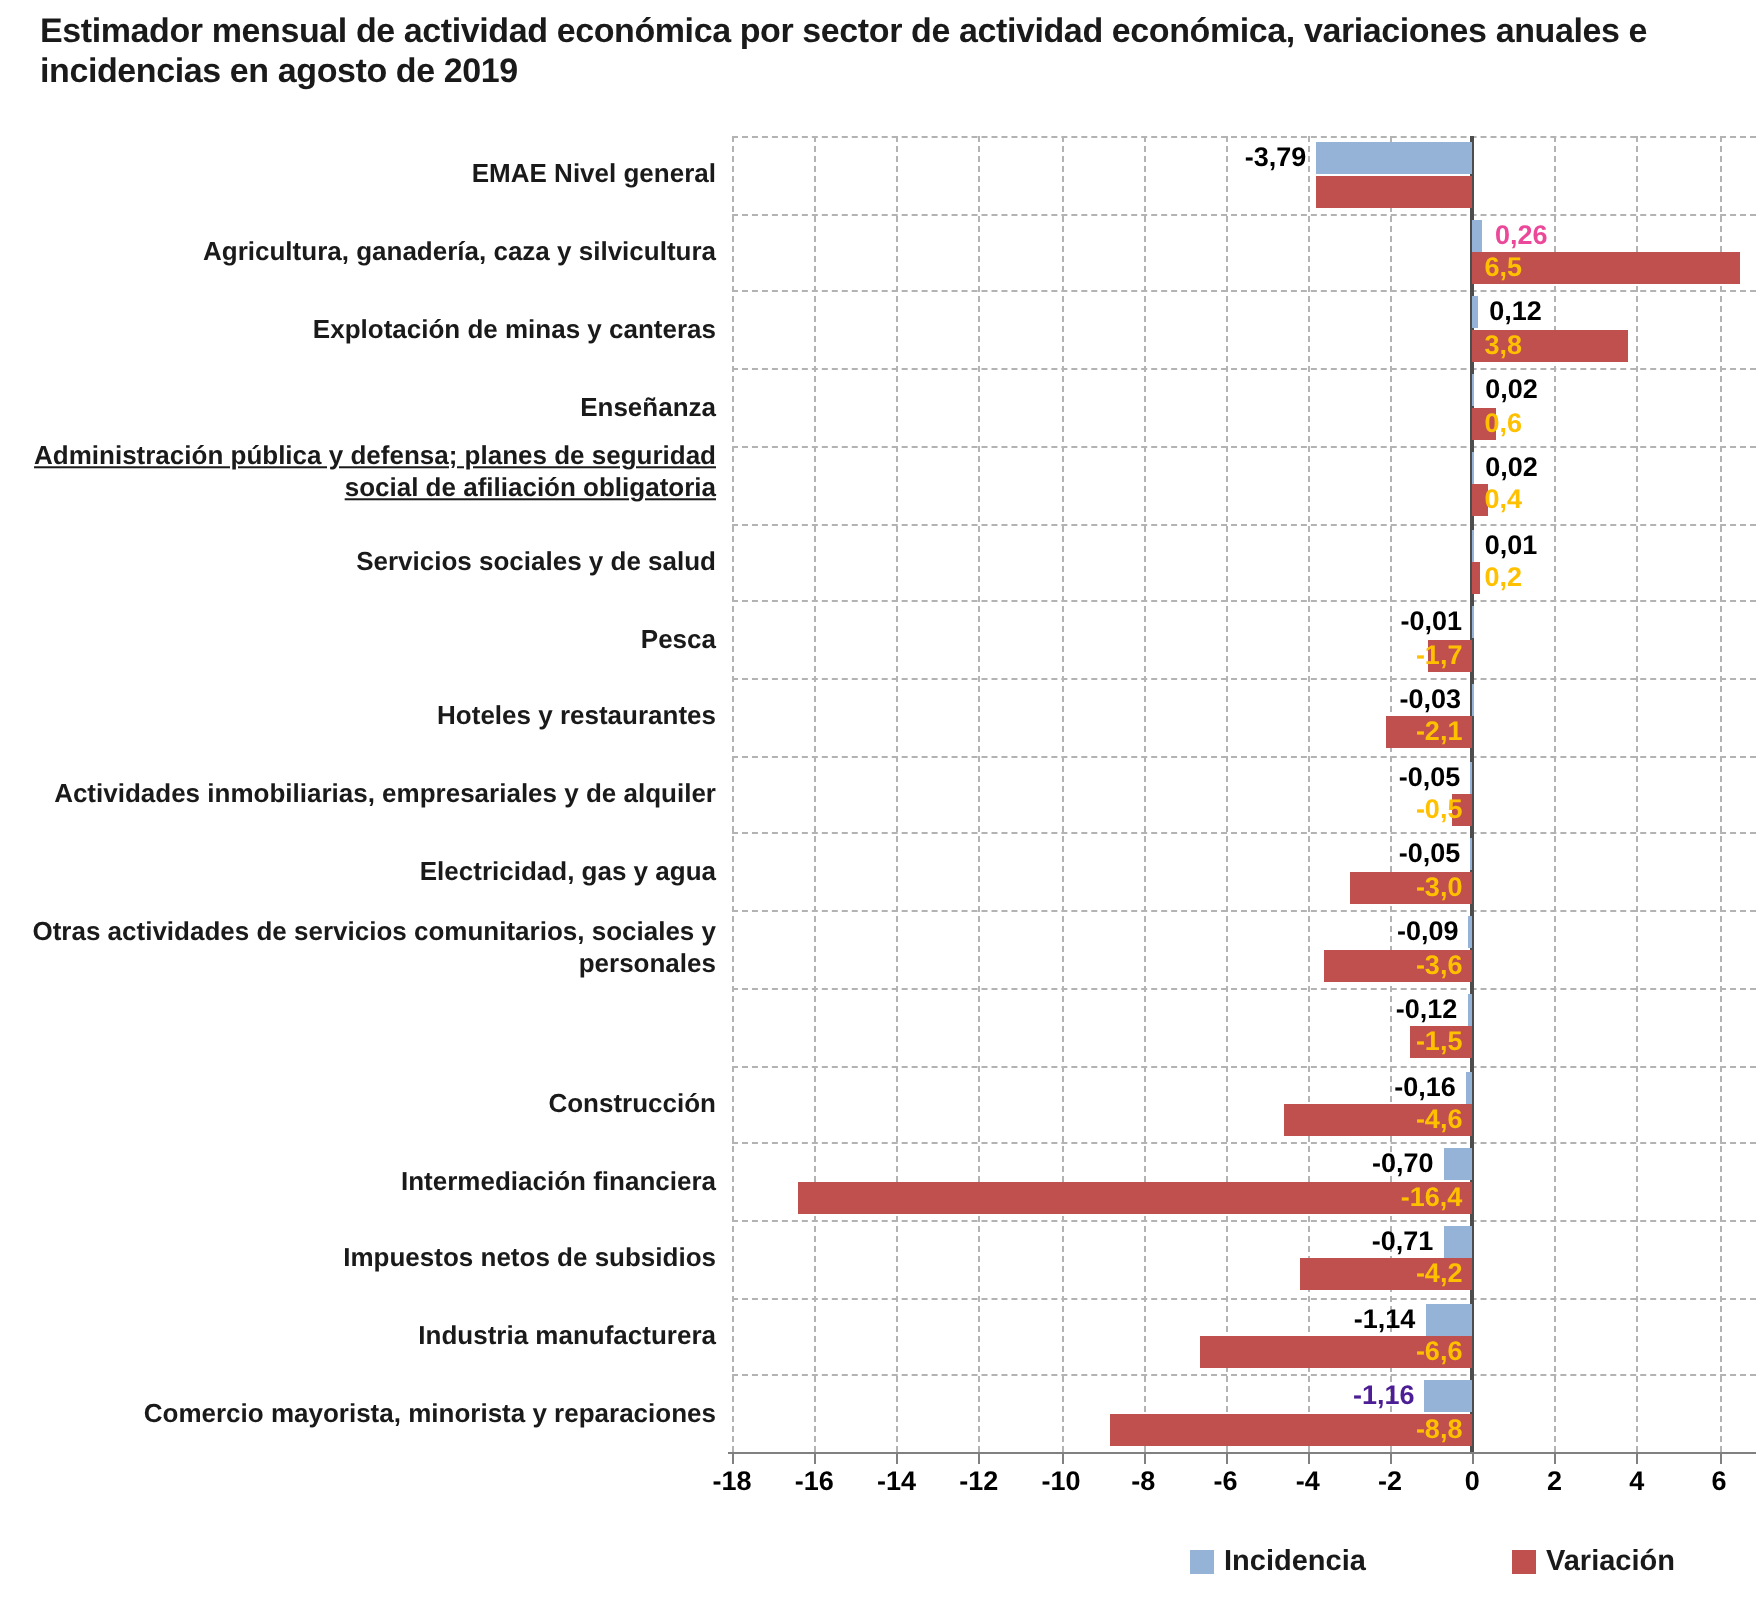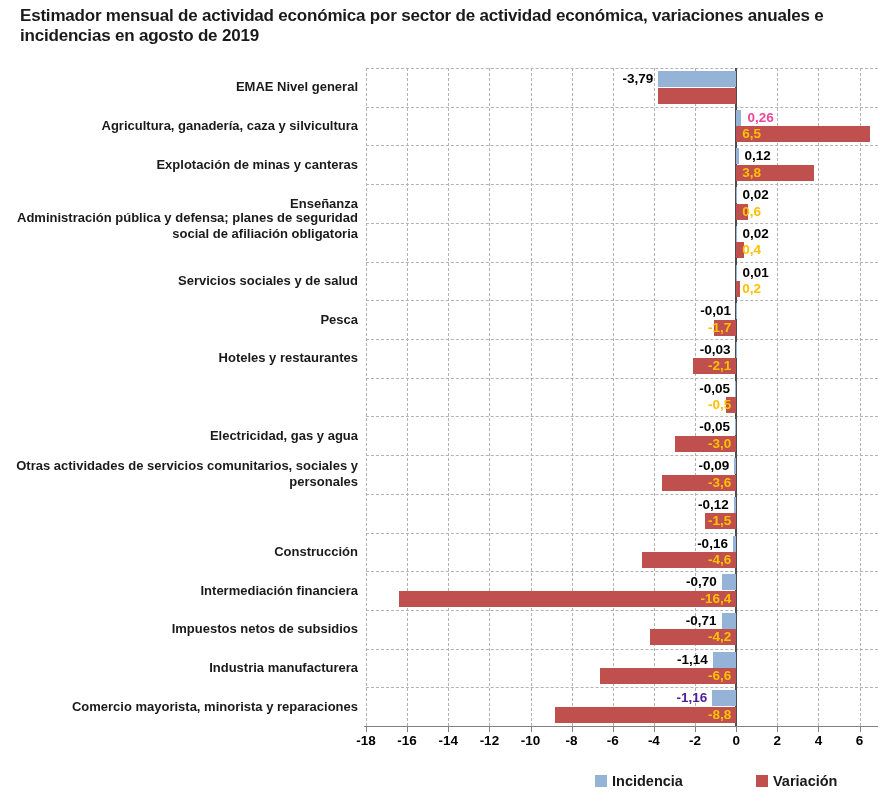--- a/index.html
+++ b/index.html
@@ -85,24 +85,25 @@
       <div class="tick-mark" style="left: 777.3px; top: 726px;"></div>
       <div class="tick-label" style="left: 755.3px; top: 733px;">2</div>
       <div class="tick-mark" style="left: 818.4px; top: 726px;"></div>
       <div class="tick-label" style="left: 796.4px; top: 733px;">4</div>
       <div class="tick-mark" style="left: 859.5px; top: 726px;"></div>
       <div class="tick-label" style="left: 837.5px; top: 733px;">6</div>
       <div class="cat-label" style="left: 4px; width: 354px; top: 87.4px;">EMAE Nivel general</div>
       <div class="cat-label" style="left: 4px; width: 354px; top: 126.1px;">Agricultura, ganadería, caza y silvicultura</div>
       <div class="cat-label" style="left: 4px; width: 354px; top: 164.8px;">Explotación de minas y canteras</div>
       <div class="cat-label" style="left: 4px; width: 354px; top: 203.5px;">Enseñanza</div>
-      <div class="cat-label" style="left: 4px; width: 354px; top: 226px;">Administración pública y defensa; planes de seguridad social de afiliación obligatoria</div>
+      <div class="cat-label" style="left: 4px; width: 354px; top: 236px; text-decoration: underline;">Administración pública y defensa; planes de seguridad social de afiliación obligatoria</div>
       <div class="cat-label" style="left: 4px; width: 354px; top: 280.9px;">Servicios sociales y de salud</div>
       <div class="cat-label" style="left: 4px; width: 354px; top: 319.6px;">Pesca</div>
       <div class="cat-label" style="left: 4px; width: 354px; top: 358.3px;">Hoteles y restaurantes</div>
+      <div class="cat-label" style="left: 4px; width: 354px; top: 397px;">Actividades inmobiliarias, empresariales y de alquiler</div>
       <div class="cat-label" style="left: 4px; width: 354px; top: 435.7px;">Electricidad, gas y agua</div>
       <div class="cat-label" style="left: 4px; width: 354px; top: 474.4px;">Otras actividades de servicios comunitarios, sociales y personales</div>
       <div class="cat-label" style="left: 4px; width: 354px; top: 551.8px;">Construcción</div>
       <div class="cat-label" style="left: 4px; width: 354px; top: 590.5px;">Intermediación financiera</div>
       <div class="cat-label" style="left: 4px; width: 354px; top: 629.2px;">Impuestos netos de subsidios</div>
       <div class="cat-label" style="left: 4px; width: 354px; top: 667.9px;">Industria manufacturera</div>
       <div class="cat-label" style="left: 4px; width: 354px; top: 706.6px;">Comercio mayorista, minorista y reparaciones</div>
       <div class="bar" style="left: 658.2px; top: 71px; width: 77.9px; height: 16px; background: rgb(149, 179, 215);"></div>
       <div class="val-label" style="top: 71px; height: 16px; line-height: 16px; color: rgb(0, 0, 0); right: 226.8px;">-3,79</div>
       <div class="bar" style="left: 736.2px; top: 109.7px; width: 5.3px; height: 16px; background: rgb(149, 179, 215);"></div>

